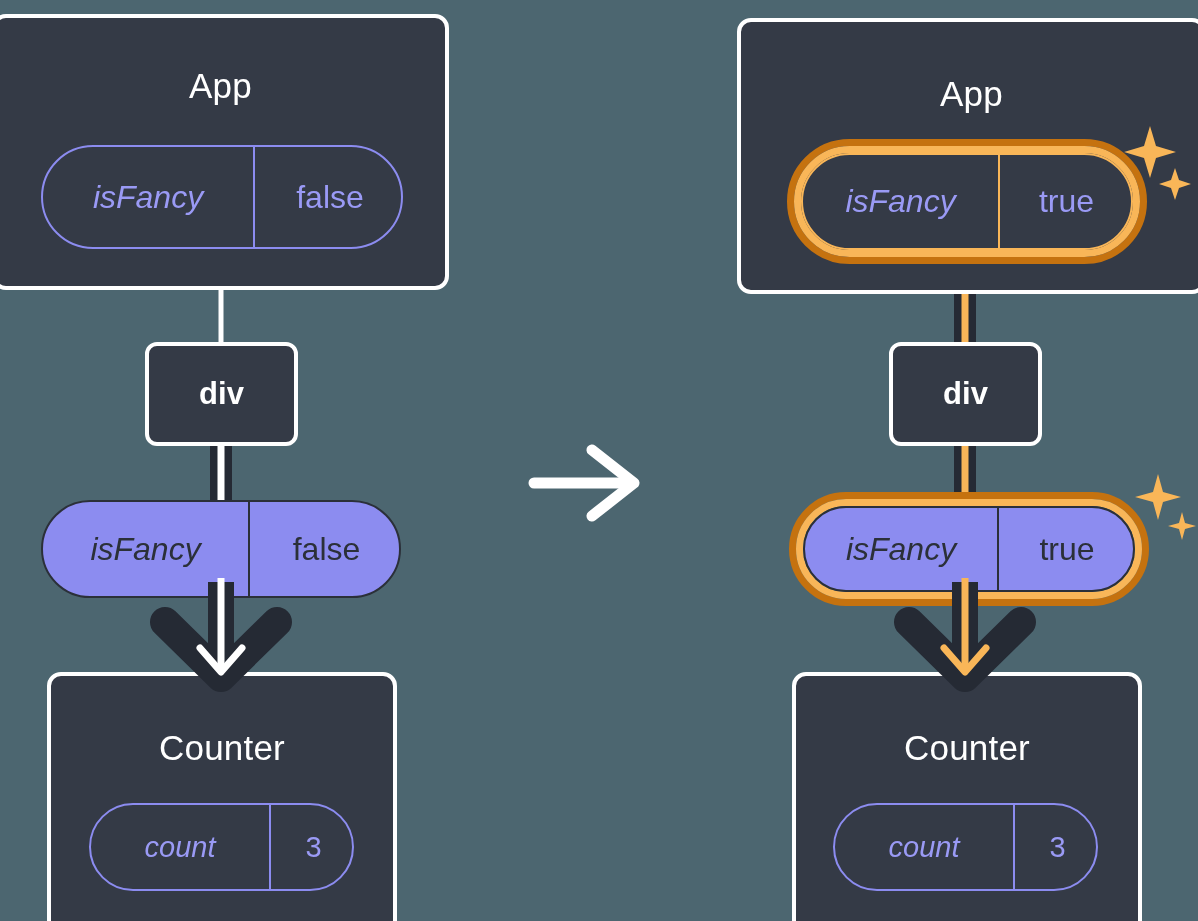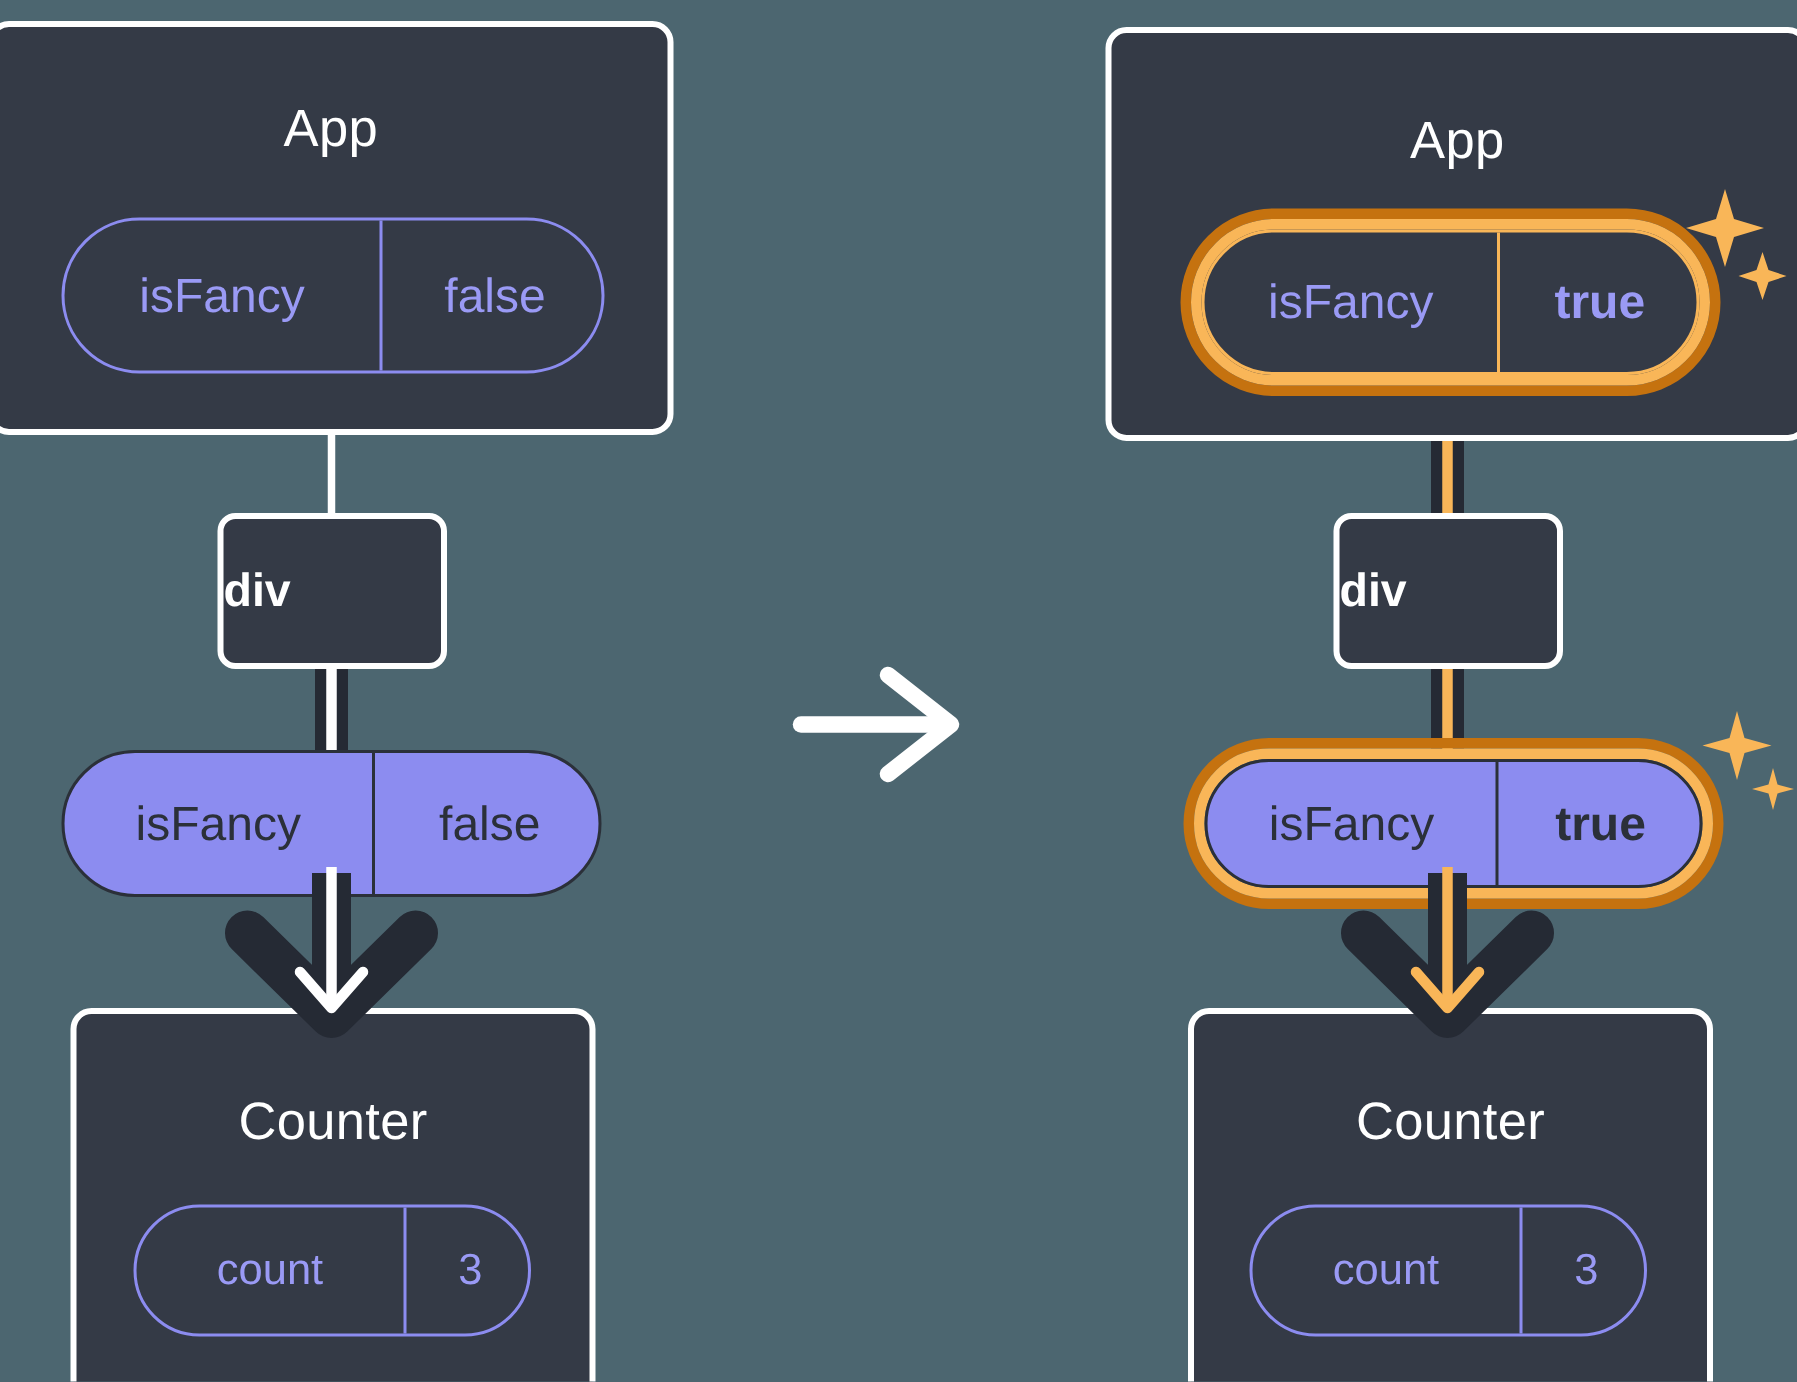--- a/index.html
+++ b/index.html
@@ -27,41 +27,41 @@
     font-size:35px;
     letter-spacing:.2px;
     white-space:nowrap;
   }
   .divbox{
     position:absolute;
     background:#343a46;
     border:4px solid #ffffff;
     border-radius:12px;
     box-sizing:border-box;
-    display:flex;align-items:center;
+    display:flex;align-items:center;justify-content:center;
     color:#ffffff;font-size:31px;font-weight:bold;
     z-index:6;
   }
 
   
   .pill{
     position:absolute;
     box-sizing:border-box;
     display:flex;align-items:stretch;
     border-radius:999px;
     z-index:7;
   }
   .pill .cell{
     display:flex;align-items:center;justify-content:center;
     font-size:32px;
     padding:0 22px;
     box-sizing:border-box;
     white-space:nowrap;
   }
-  .pill .cell.k{flex:0 0 auto;}
+  .pill .cell.k{flex:0 0 auto;font-style:italic;}
   .pill .cell.v{flex:0 0 auto;}
 
   
   .pill.outline{
     border:2px solid #8c8cf0;
     background:transparent;
   }
   .pill.outline .cell{color:#9a9af5;}
   .pill.outline .sep{width:2px;background:#8c8cf0;}
 
@@ -79,21 +79,21 @@
   .ring{
     position:absolute;
     border-radius:999px;
     box-sizing:border-box;
     z-index:7;
     pointer-events:none;
   }
   .ring.outer{ border:7px solid #c5720f; }
   .ring.inner{ border:7px solid #f9b658; }
 
-  .bold{font-weight:bold;}
+  .bold{font-weight:normal;}
 
   
   .sparkles{position:absolute;z-index:9;}
 </style>
 </head>
 <body>
 
 <div class="stage">
 
   <svg class="layer">

